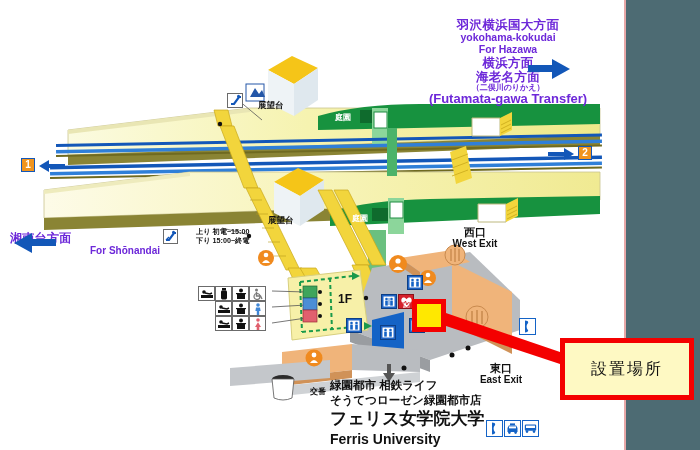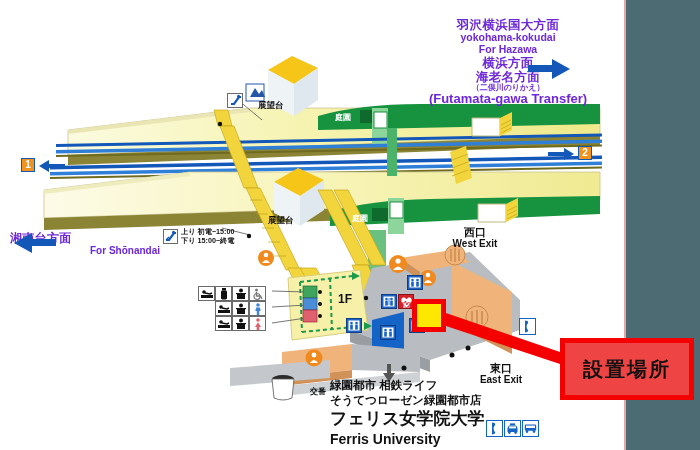--- a/index.html
+++ b/index.html
@@ -60,41 +60,41 @@
   
   .landmarks{position:absolute;left:330px;top:378px;width:230px;text-align:left;color:#111;line-height:1.3;}
   .lm1{font-size:11.5px;font-weight:bold;}
   .lm2{font-size:11.5px;font-weight:bold;}
   .lm3{font-size:17px;font-weight:bold;}
   .lm3en{font-size:14px;font-weight:bold;}
 
   
   .callout{
     position:absolute;left:560px;top:338px;width:134px;height:62px;
-    background:#ef4444;border:5px solid #f40000;box-sizing:border-box;
+    background:#fef9c3;border:5px solid #f40000;box-sizing:border-box;
     display:flex;align-items:center;justify-content:center;
-    font-size:20px;font-weight:bold;color:#111;letter-spacing:2px;
+    font-size:16px;font-weight:normal;color:#111;letter-spacing:2px;
     z-index:40;
   }
   .hl-box{
     position:absolute;left:412px;top:299px;width:34px;height:33px;
     background:#ffe800;border:5px solid #f40000;box-sizing:border-box;z-index:39;
   }
 
   
   .tile{
     position:absolute;background:#fff;border:1px solid #6b6b6b;box-sizing:border-box;
     display:flex;align-items:center;justify-content:center;
   }
   .tile-blue{background:#1e63c4;border:1px solid #0d3f86;}
   .tile-red{background:#d4202b;border:1px solid #8d1219;}
 
   .esc-note{
     position:absolute;left:163px;top:227px;
-    display:flex;align-items:center;gap:3px;
+    display:flex;align-items:center;gap:18px;
   }
   .esc-note-txt{font-size:7.2px;font-weight:bold;color:#111;line-height:1.25;white-space:nowrap;}
 
   .koban{position:absolute;left:310px;top:386px;font-size:8px;font-weight:bold;color:#111;}
   .f1{position:absolute;left:338px;top:292px;font-size:12px;font-weight:bold;color:#111;}
   .obs1{position:absolute;left:258px;top:100px;font-size:8.5px;font-weight:bold;color:#111;}
   .obs2{position:absolute;left:268px;top:215px;font-size:8.5px;font-weight:bold;color:#111;}
   .gard1{position:absolute;left:335px;top:112px;font-size:8px;font-weight:bold;color:#fff;}
   .gard2{position:absolute;left:352px;top:213px;font-size:8px;font-weight:bold;color:#fff;}
 </style>

